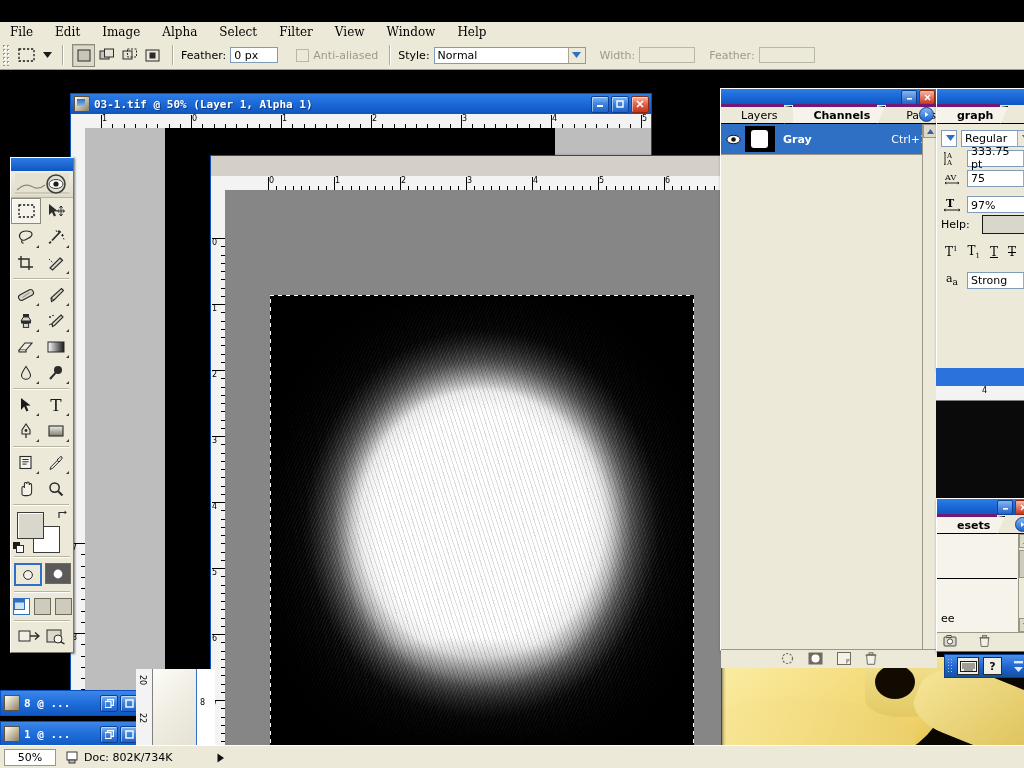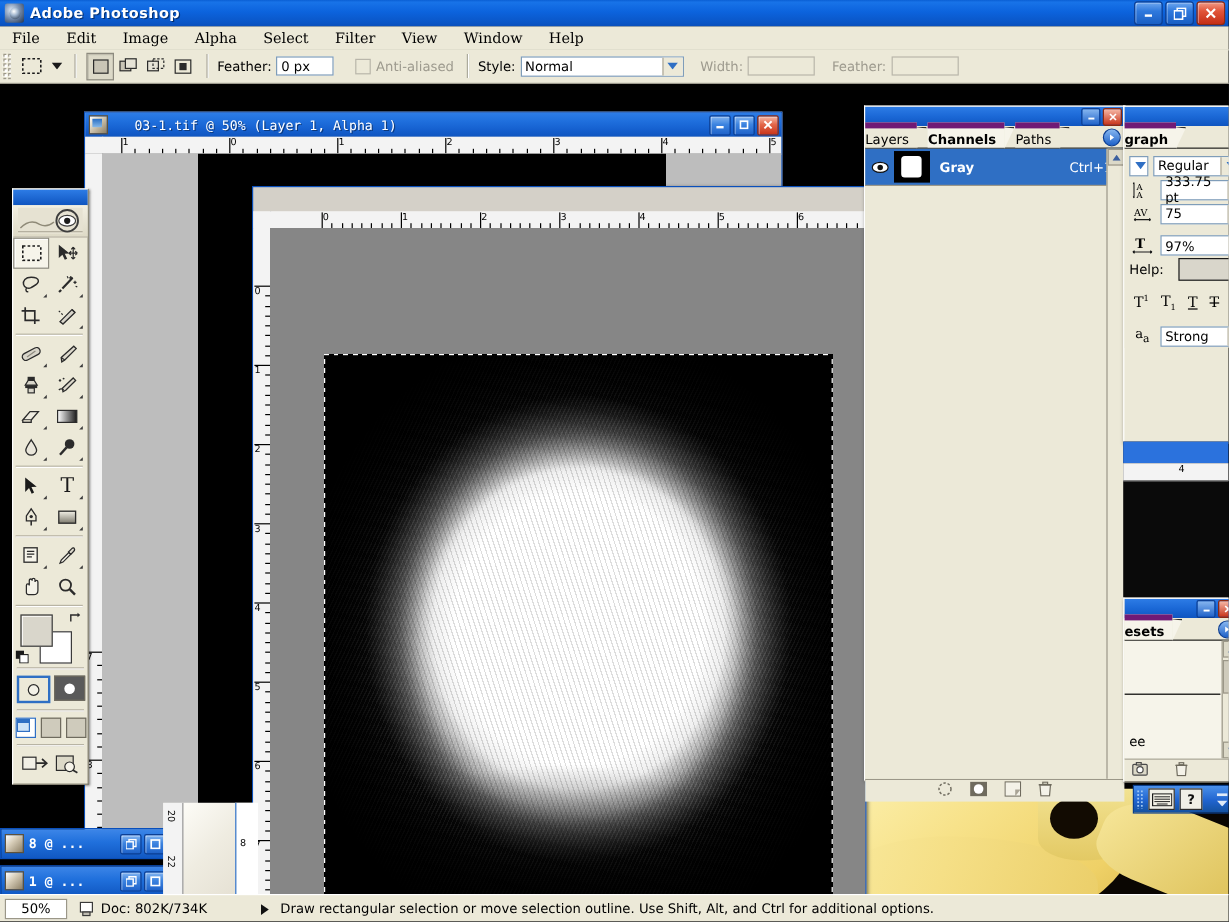--- a/index.html
+++ b/index.html
@@ -135,22 +135,22 @@
   .doc-title .dicon{
     width:14px;height:14px;flex:0 0 auto;margin-right:4px;
     background:linear-gradient(135deg,#fff 0%,#d7cdb8 40%,#8a7d63 100%);
     border:1px solid #5d513c;position:relative;
   }
   .doc-title .dicon:after{
     content:"";position:absolute;left:2px;top:2px;width:8px;height:7px;
     background:linear-gradient(180deg,#2a6fc4,#86b8e8);
   }
   .doc-title .dtext{
-    color:#fff;font-family:"DejaVu Sans Mono", monospace;font-size:11px;font-weight:normal;
-    text-shadow:1px 1px 0 rgba(0,0,0,.4);white-space:nowrap;margin-left:18px;
+    color:#fff;font-family:"DejaVu Sans Mono", monospace;font-size:11px;font-weight:bold;
+    text-shadow:1px 1px 0 rgba(0,0,0,.4);white-space:nowrap;
   }
   .doc-title .dbtns{margin-left:auto;display:flex;gap:2px;padding-right:2px;}
   .docbtn{
     width:16px;height:15px;border:1px solid #0d3f93;border-radius:2px;
     background:linear-gradient(180deg,#86b6f0 0%,#3d84e0 45%,#1f62c9 100%);
     box-shadow:inset 1px 1px 0 rgba(255,255,255,.5);
     display:flex;align-items:center;justify-content:center;cursor:pointer;
   }
   .docbtn.close{background:linear-gradient(180deg,#f6b9a7 0%,#e3674a 45%,#c8341a 100%);border-color:#8e2a12;}
 
@@ -246,23 +246,23 @@
   }
   .pal-title{
     height:16px;background:linear-gradient(180deg,#2d7ce6 0%,#1b68d6 50%,#0f55c0 100%);
     display:flex;align-items:center;justify-content:flex-end;padding-right:2px;gap:2px;
   }
   .palbtn{width:14px;height:13px;border:1px solid #0d3f93;border-radius:2px;
     background:linear-gradient(180deg,#86b6f0,#1f62c9);display:flex;align-items:center;justify-content:center;cursor:pointer;}
   .palbtn.close{background:linear-gradient(180deg,#f6b9a7,#c8341a);border-color:#8e2a12;}
   .pal-tabs{height:18px;display:flex;align-items:flex-end;position:relative;background:#ece9d8;border-bottom:1px solid #000;}
   .ptab{
-    height:16px;display:flex;align-items:flex-end;padding:0 7px 0 0;position:relative;
+    height:16px;display:flex;align-items:center;padding:0 7px 0 20px;position:relative;
     font-size:11px;font-family:"DejaVu Sans",sans-serif;color:#000;
-    background:#ece9d8;border-top:5px solid #701a75;
+    background:#ece9d8;border-top:3px solid #701a75;
   }
   .ptab:after{content:"";position:absolute;right:-8px;top:-1px;width:0;height:0;
     border-left:8px solid #ece9d8;border-bottom:17px solid transparent;border-top:1px solid #000;}
   .ptab.active{font-weight:bold;background:#f6f4ea;}
   .ptab.active:after{border-left-color:#f6f4ea;}
   .pal-menu-btn{
     position:absolute;right:3px;top:2px;width:13px;height:13px;border-radius:50%;
     background:linear-gradient(180deg,#86b6f0,#1f62c9);border:1px solid #0d3f93;
     display:flex;align-items:center;justify-content:center;
   }
@@ -1133,42 +1133,20 @@
       </div>
       <div class="abs" style="left:17px;top:0;right:0;bottom:0;
            background:linear-gradient(135deg,#fdfcf7 0%,#efece1 45%,#e3ded0 100%);"></div>
     </div>
     <div class="abs" style="left:196px;top:600px;width:18px;height:76px;background:#fff;border-left:1px solid #2f6fc4;">
       <span class="rnum" style="left:3px;top:30px;">8</span>
     </div>
 
   </div>
 
-  <div id="titlebar" class="abs">
-    <div class="tb-icon"></div>
-    <div class="tb-text">Adobe Photoshop</div>
-    <div class="tb-btns">
-      <div class="xpbtn">
-        <svg width="10" height="10" viewBox="0 0 10 10">
-            <rect x="2" y="6" width="6" height="2" fill="#fff"></rect>
-          </svg>
-      </div>
-      <div class="xpbtn">
-        <svg width="11" height="11" viewBox="0 0 11 11">
-            <rect x="0.5" y="3" width="7" height="7" fill="none" stroke="#fff" stroke-width="1.3"></rect>
-            <path d="M3 3 L3 0.8 L10 0.8 L10 7.6 L7.6 7.6" fill="none" stroke="#fff" stroke-width="1.3"></path>
-          </svg>
-      </div>
-      <div class="xpbtn close">
-        <svg width="10" height="10" viewBox="0 0 10 10">
-            <path d="M1.5 1.5 L8.5 8.5 M8.5 1.5 L1.5 8.5" stroke="#fff" stroke-width="1.8"></path>
-          </svg>
-      </div>
-    </div>
-  </div>
 
   <div id="menubar" class="abs">
     <div class="mi"><span>File</span></div>
     <div class="mi"><span>Edit</span></div>
     <div class="mi"><span>Image</span></div>
     <div class="mi"><span>Alpha</span></div>
     <div class="mi"><span>Select</span></div>
     <div class="mi"><span>Filter</span></div>
     <div class="mi"><span>View</span></div>
     <div class="mi"><span>Window</span></div>
@@ -1220,21 +1198,21 @@
     <div class="txtfield" style="width:48px;">
       <span>0 px</span>
     </div>
 
     <div style="width:18px;"></div>
     <div class="chk"></div>
     <span class="lbl dim">Anti-aliased</span>
 
     <div class="sep-v"></div>
     <span class="lbl">Style:</span>
-    <div class="selectbox" style="width:136px;">
+    <div class="selectbox" style="width:152px;">
       <span>Normal</span>
       <span class="arrow">
         <svg width="9" height="6" viewBox="0 0 9 6">
             <path d="M0 0 L9 0 L4.5 6 Z" fill="#2f6fc4"></path>
           </svg>
       </span>
     </div>
 
     <div style="width:14px;"></div>
     <span class="lbl dim">Width:</span>
@@ -1258,16 +1236,15 @@
           <rect x="1" y="1" width="10" height="8" f="" ill="#fff" fill="#fff" stroke="#3a3a3a"></rect>
           <rect x="3" y="9" width="6" height="3" fill="#bdbab0" stroke="#3a3a3a"></rect>
         </svg>
     </div>
     <span class="sbflat" style="margin-left:4px;">Doc: 802K/734K</span>
     <div style="width:16px;display:flex;align-items:center;justify-content:center;margin-left:40px;">
       <svg width="8" height="10" viewBox="0 0 8 10">
           <path d="M0.5 0.5 L7 5 L0.5 9.5 Z" fill="#111"></path>
         </svg>
     </div>
-    <span class="sbflat" style="margin-left:5px;">Draw rectangular selection or move selection outline.  Use Shift, Alt, and Ctrl for additional options.</span>
   </div>
 
 </div>
 
 </body></html>

